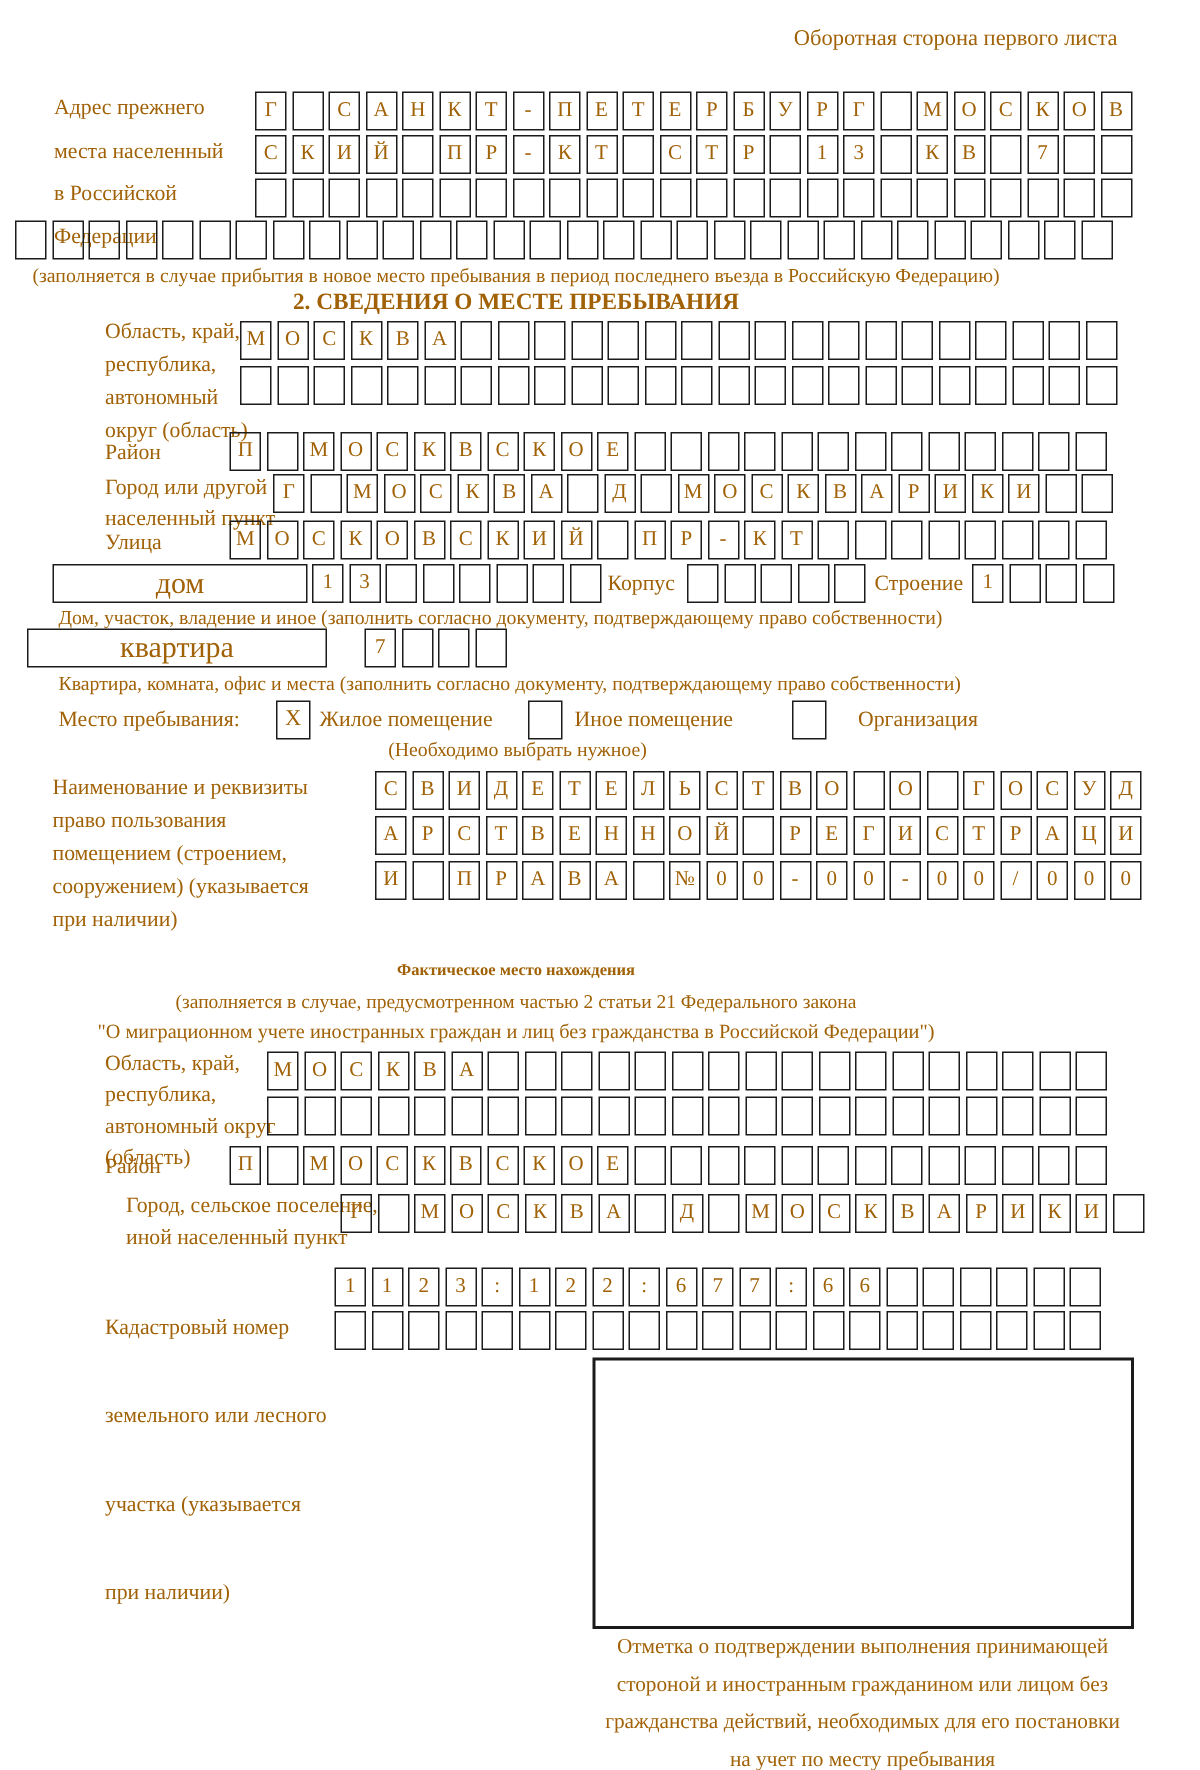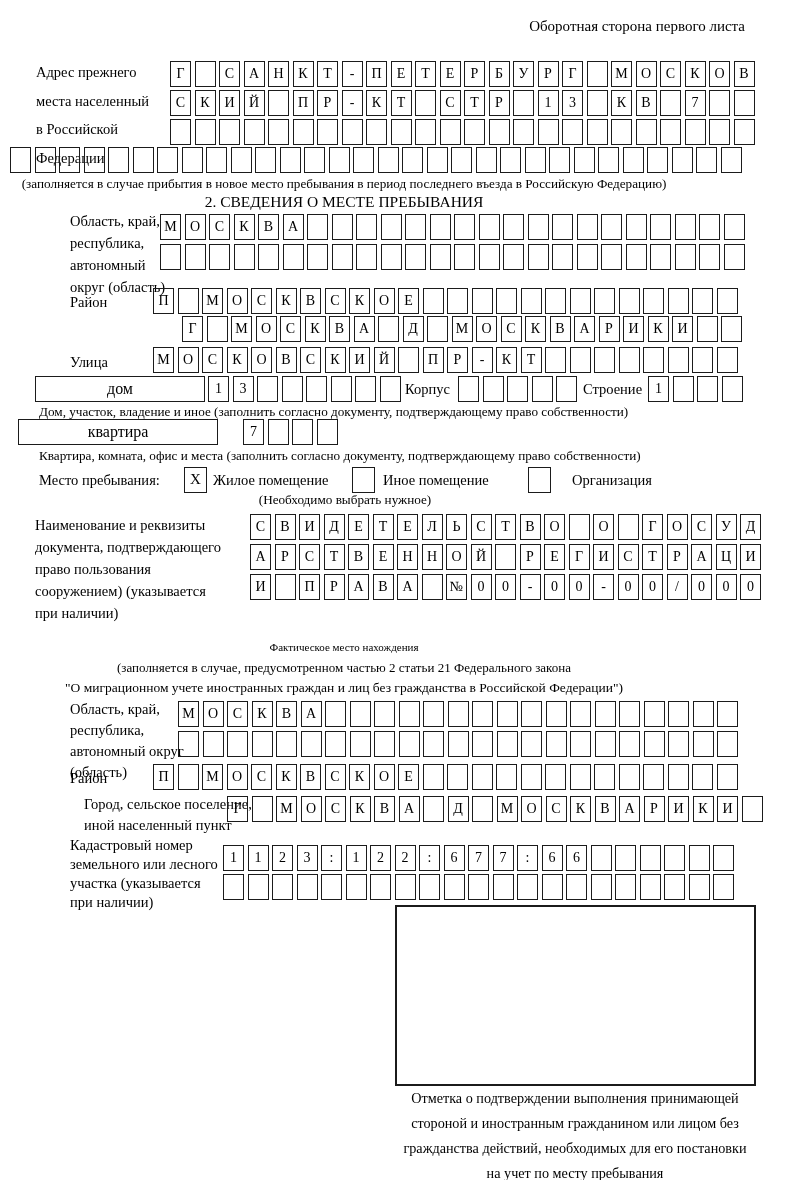--- a/index.html
+++ b/index.html
@@ -1,30 +1,30 @@
 <!DOCTYPE html>
 <html><head>
 <meta charset="utf-8">
 <style>
   html,body{margin:0;padding:0;background:#fff;}
   .page{position:relative;width:800px;height:1180px;background:#fff;
-        font-family:"Liberation Serif",serif;color:#000000;overflow:hidden;}
+        font-family:"Liberation Serif",serif;color:#a16207;overflow:hidden;}
   .lbl{position:absolute;font-size:14.5px;line-height:21px;white-space:nowrap;}
   .lh28 div{line-height:28.5px;}
   .lh22 div{line-height:22px;}
   .lh21 div{line-height:21px;}
-  .lh19 div{line-height:19px;}
+  .lh19 div{line-height:19px;margin-top:40px;}
   .cap{position:absolute;font-size:13.2px;white-space:nowrap;}
   .center{left:0;width:688px;text-align:center;}
-  .bold{font-weight:normal;}
+  .bold{font-weight:bold;}
   .boxrow{position:absolute;display:flex;gap:3.5px;}
   .cell{flex:0 0 21px;width:21px;height:26px;border:1.7px solid #1b1b1b;box-sizing:border-box;
         display:flex;align-items:center;justify-content:center;font-size:14px;}
   .widebox{position:absolute;border:1.7px solid #1b1b1b;box-sizing:border-box;
-        display:flex;align-items:center;justify-content:center;font-size:16px;}
+        display:flex;align-items:center;justify-content:center;font-size:20px;}
   .chk{position:absolute;width:23px;height:26px;border:1.7px solid #1b1b1b;box-sizing:border-box;
         text-align:center;font-size:15px;line-height:23px;}
   .stamp{position:absolute;border:2px solid #1b1b1b;background:#fff;}
 </style>
 </head>
 <body>
 
 <div class="page">
 
   <div class="lbl" style="top:16px;right:55px;left:auto;font-size:15px">Оборотная сторона первого листа</div>
@@ -229,20 +229,24 @@
       <div class="cell"></div>
       <div class="cell"></div>
       <div class="cell"></div>
       <div class="cell"></div>
       <div class="cell"></div>
       <div class="cell"></div>
       <div class="cell"></div>
       <div class="cell"></div>
     </div>
 
+  <div class="lbl lh21" style="left:70px;top:315px">
+      <div>Город или другой</div>
+      <div>населенный пункт</div>
+    </div>
   <div class="boxrow" style="left:182px;top:316px">
       <div class="cell">Г</div>
       <div class="cell"></div>
       <div class="cell">М</div>
       <div class="cell">О</div>
       <div class="cell">С</div>
       <div class="cell">К</div>
       <div class="cell">В</div>
       <div class="cell">А</div>
       <div class="cell"></div>
@@ -331,22 +335,22 @@
   <div class="chk" style="left:184px;top:467px">X</div>
   <div class="lbl" style="left:213px;top:470px">Жилое помещение</div>
   <div class="chk" style="left:352px;top:467px"></div>
   <div class="lbl" style="left:383px;top:470px">Иное помещение</div>
   <div class="chk" style="left:528px;top:467px"></div>
   <div class="lbl" style="left:572px;top:470px">Организация</div>
   <div class="cap" style="left:0px;top:492px;width:690px;text-align:center">(Необходимо выбрать нужное)</div>
 
   <div class="lbl lh22" style="left:35px;top:514px">
       <div>Наименование и реквизиты</div>
-      <div>документа, подтверждающего</div>
       <div>право пользования</div>
+      <div>помещением (строением,</div>
       <div>сооружением) (указывается</div>
       <div>при наличии)</div>
     </div>
   <div class="boxrow" style="left:250px;top:514px">
       <div class="cell">С</div>
       <div class="cell">В</div>
       <div class="cell">И</div>
       <div class="cell">Д</div>
       <div class="cell">Е</div>
       <div class="cell">Т</div>

